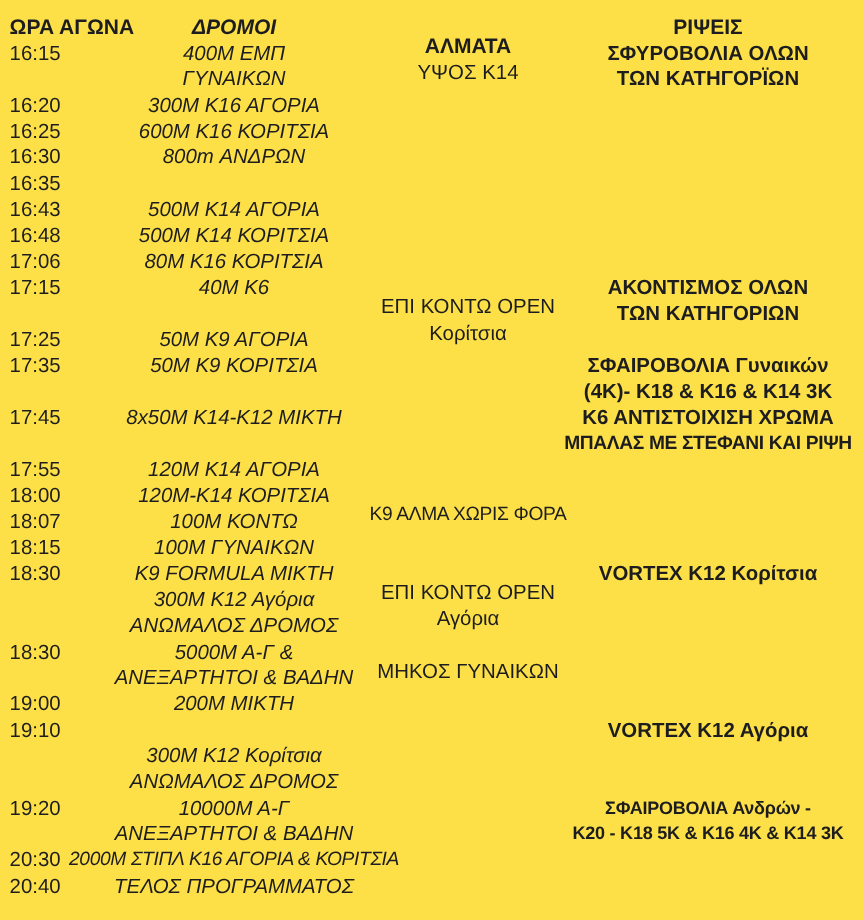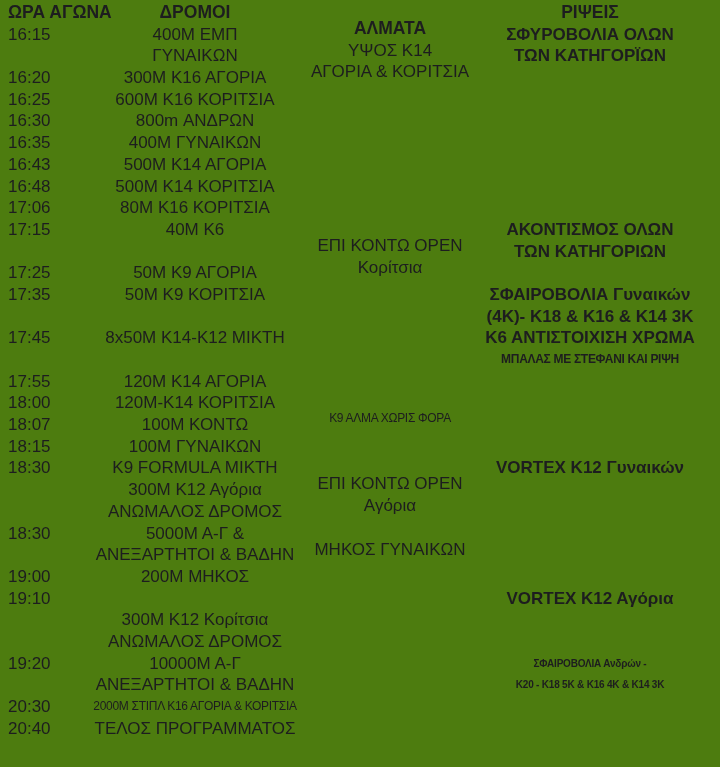--- a/index.html
+++ b/index.html
@@ -1,79 +1,77 @@
 <!DOCTYPE html>
 <html><head>
 <meta charset="utf-8">
 <style>
   html,body{margin:0;padding:0;background:#ffffff;}
   .sheet{
     position:relative;
     width:720px;height:767px;
-    background:#4d7c0f;
+    background:#fde047;
     color:#1d1d1f;
     font-family:"Liberation Sans","DejaVu Sans",sans-serif;
     overflow:hidden;
     box-sizing:border-box;
-    padding-top:2px;
+    padding-top:12px;
   }
   .line{
     position:relative;
     height:21.7px;
     line-height:21.7px;
     font-size:17px;
     white-space:nowrap;
   }
   .line.header .cell{font-weight:bold;font-size:17.5px;}
   .time{
     position:absolute;left:8px;top:0;
   }
-  .c-runs{position:absolute;left:195px;top:0;transform:translateX(-50%);}
+  .c-runs{position:absolute;left:195px;top:0;transform:translateX(-50%);font-style:italic;}
   .c-jumps{position:absolute;left:390px;top:16px;transform:translateX(-50%);}
   .c-throws{position:absolute;left:590px;top:0;transform:translateX(-50%);font-weight:bold;}
-  .condensed{font-size:12px;letter-spacing:-0.3px;}
-  .small{font-size:10px;letter-spacing:-0.2px;text-align:center;}
+  .condensed{font-size:16px;letter-spacing:-0.3px;}
+  .small{font-size:15px;letter-spacing:-0.2px;text-align:center;}
 </style>
 </head>
 <body>
 
 <div class="sheet">
   <div class="line header">
     <span class="time cell">ΩΡΑ ΑΓΩΝΑ</span>
     <span class="c-runs cell">ΔΡΟΜΟΙ</span>
     <span class="c-jumps cell">ΑΛΜΑΤΑ</span>
     <span class="c-throws cell">ΡΙΨΕΙΣ</span>
   </div>
   <div id="rows-container">
       <div class="line">
         <span class="time cell">16:15</span>
         <span class="c-runs cell">400Μ ΕΜΠ</span>
         <span class="c-jumps cell">ΥΨΟΣ Κ14</span>
         <span class="c-throws cell">ΣΦΥΡΟΒΟΛΙΑ ΟΛΩΝ</span>
       </div>
       <div class="line">
         <span class="c-runs cell">ΓΥΝΑΙΚΩΝ</span>
-        <span class="c-jumps cell">ΑΓΟΡΙΑ &amp; ΚΟΡΙΤΣΙΑ</span>
         <span class="c-throws cell">ΤΩΝ ΚΑΤΗΓΟΡΪΩΝ</span>
       </div>
       <div class="line">
         <span class="time cell">16:20</span>
         <span class="c-runs cell">300Μ Κ16 ΑΓΟΡΙΑ</span>
       </div>
       <div class="line">
         <span class="time cell">16:25</span>
         <span class="c-runs cell">600Μ Κ16 ΚΟΡΙΤΣΙΑ</span>
       </div>
       <div class="line">
         <span class="time cell">16:30</span>
         <span class="c-runs cell">800m ΑΝΔΡΩΝ</span>
       </div>
       <div class="line">
         <span class="time cell">16:35</span>
-        <span class="c-runs cell">400Μ ΓΥΝΑΙΚΩΝ</span>
       </div>
       <div class="line">
         <span class="time cell">16:43</span>
         <span class="c-runs cell">500Μ Κ14 ΑΓΟΡΙΑ</span>
       </div>
       <div class="line">
         <span class="time cell">16:48</span>
         <span class="c-runs cell">500Μ Κ14 ΚΟΡΙΤΣΙΑ</span>
       </div>
       <div class="line">
@@ -124,40 +122,40 @@
         <span class="c-runs cell">100Μ ΚΟΝΤΩ</span>
       </div>
       <div class="line">
         <span class="time cell">18:15</span>
         <span class="c-runs cell">100Μ ΓΥΝΑΙΚΩΝ</span>
       </div>
       <div class="line">
         <span class="time cell">18:30</span>
         <span class="c-runs cell">Κ9 FORMULA ΜΙΚΤΗ</span>
         <span class="c-jumps cell">ΕΠΙ ΚΟΝΤΩ OPEN</span>
-        <span class="c-throws cell">VORTEX Κ12 Γυναικών</span>
+        <span class="c-throws cell">VORTEX Κ12 Κορίτσια</span>
       </div>
       <div class="line">
         <span class="c-runs cell">300Μ Κ12 Αγόρια</span>
         <span class="c-jumps cell">Αγόρια</span>
       </div>
       <div class="line">
         <span class="c-runs cell">ΑΝΩΜΑΛΟΣ ΔΡΟΜΟΣ</span>
       </div>
       <div class="line">
         <span class="time cell">18:30</span>
         <span class="c-runs cell">5000Μ Α-Γ &amp;</span>
         <span class="c-jumps cell">ΜΗΚΟΣ ΓΥΝΑΙΚΩΝ</span>
       </div>
       <div class="line">
         <span class="c-runs cell">ΑΝΕΞΑΡΤΗΤΟΙ &amp; ΒΑΔΗΝ</span>
       </div>
       <div class="line">
         <span class="time cell">19:00</span>
-        <span class="c-runs cell">200Μ ΜΗΚΟΣ</span>
+        <span class="c-runs cell">200Μ ΜΙΚΤΗ</span>
       </div>
       <div class="line">
         <span class="time cell">19:10</span>
         <span class="c-throws cell">VORTEX Κ12 Αγόρια</span>
       </div>
       <div class="line">
         <span class="c-runs cell">300Μ Κ12 Κορίτσια</span>
       </div>
       <div class="line">
         <span class="c-runs cell">ΑΝΩΜΑΛΟΣ ΔΡΟΜΟΣ</span>

